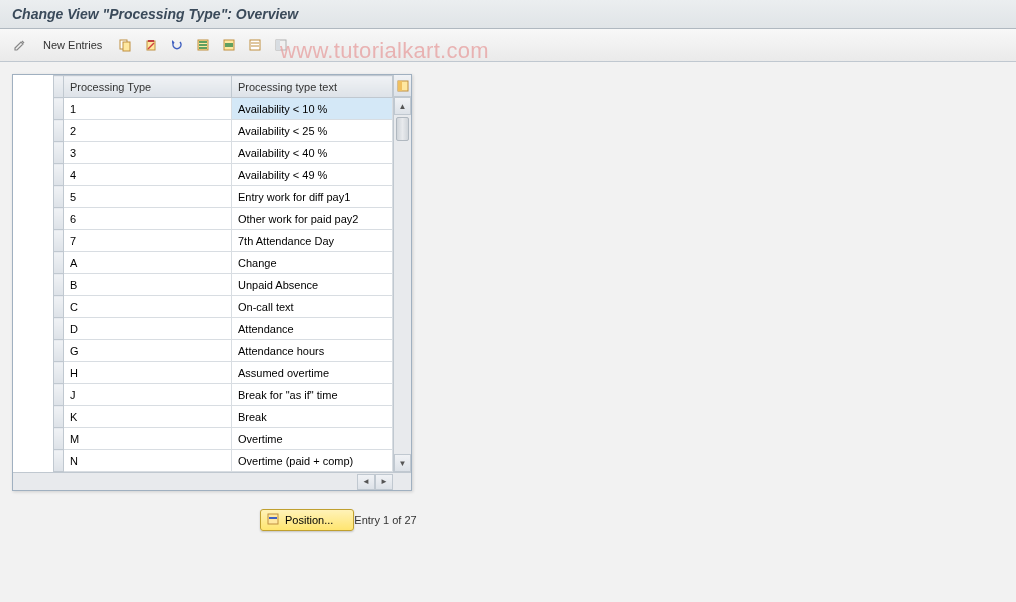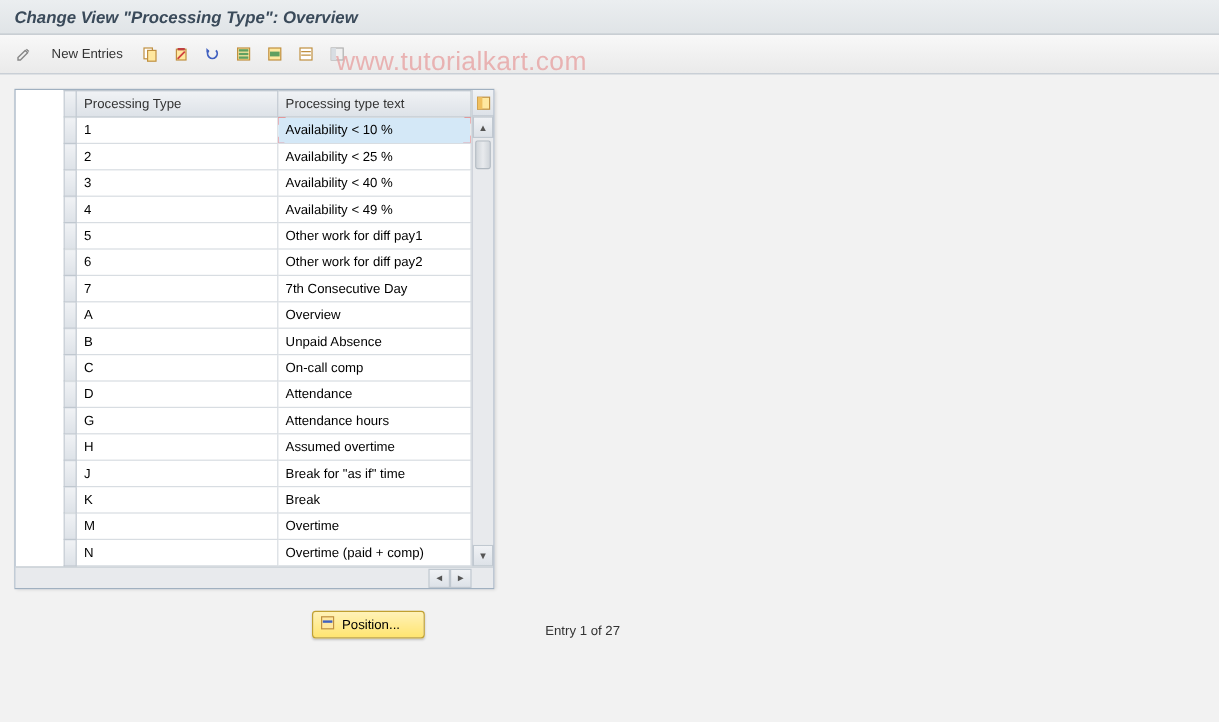--- a/index.html
+++ b/index.html
@@ -184,24 +184,23 @@
       border: 1px solid #c0c8d0;
       display: flex;
       align-items: center;
       justify-content: center;
       font-size: 8px;
       color: #555;
       cursor: pointer;
     }
     .footer-row {
       display: flex;
-      align-items: flex-end;
+      align-items: center;
       margin-top: 18px;
       margin-left: 200px;
-      gap: 100px;
       padding-left: 48px;
     }
     .position-btn {
       background: linear-gradient(to bottom, #fff2b8 0%, #ffe570 100%);
       border: 1px solid #c0a030;
       border-radius: 3px;
       padding: 3px 20px 3px 6px;
       display: inline-flex;
       align-items: center;
       gap: 6px;
@@ -309,46 +308,46 @@
                 <td>Availability &lt; 40 %</td>
               </tr>
               <tr>
                 <td class="row-handle"></td>
                 <td>4</td>
                 <td>Availability &lt; 49 %</td>
               </tr>
               <tr>
                 <td class="row-handle"></td>
                 <td>5</td>
-                <td>Other work for diff pay1</td>
+                <td>Entry work for diff pay1</td>
               </tr>
               <tr>
                 <td class="row-handle"></td>
                 <td>6</td>
-                <td>Other work for diff pay2</td>
+                <td>Other work for paid pay2</td>
               </tr>
               <tr>
                 <td class="row-handle"></td>
                 <td>7</td>
-                <td>7th Consecutive Day</td>
+                <td>7th Attendance Day</td>
               </tr>
               <tr>
                 <td class="row-handle"></td>
                 <td>A</td>
-                <td>Overview</td>
+                <td>Change</td>
               </tr>
               <tr>
                 <td class="row-handle"></td>
                 <td>B</td>
                 <td>Unpaid Absence</td>
               </tr>
               <tr>
                 <td class="row-handle"></td>
                 <td>C</td>
-                <td>On-call comp</td>
+                <td>On-call text</td>
               </tr>
               <tr>
                 <td class="row-handle"></td>
                 <td>D</td>
                 <td>Attendance</td>
               </tr>
               <tr>
                 <td class="row-handle"></td>
                 <td>G</td>
                 <td>Attendance hours</td>

